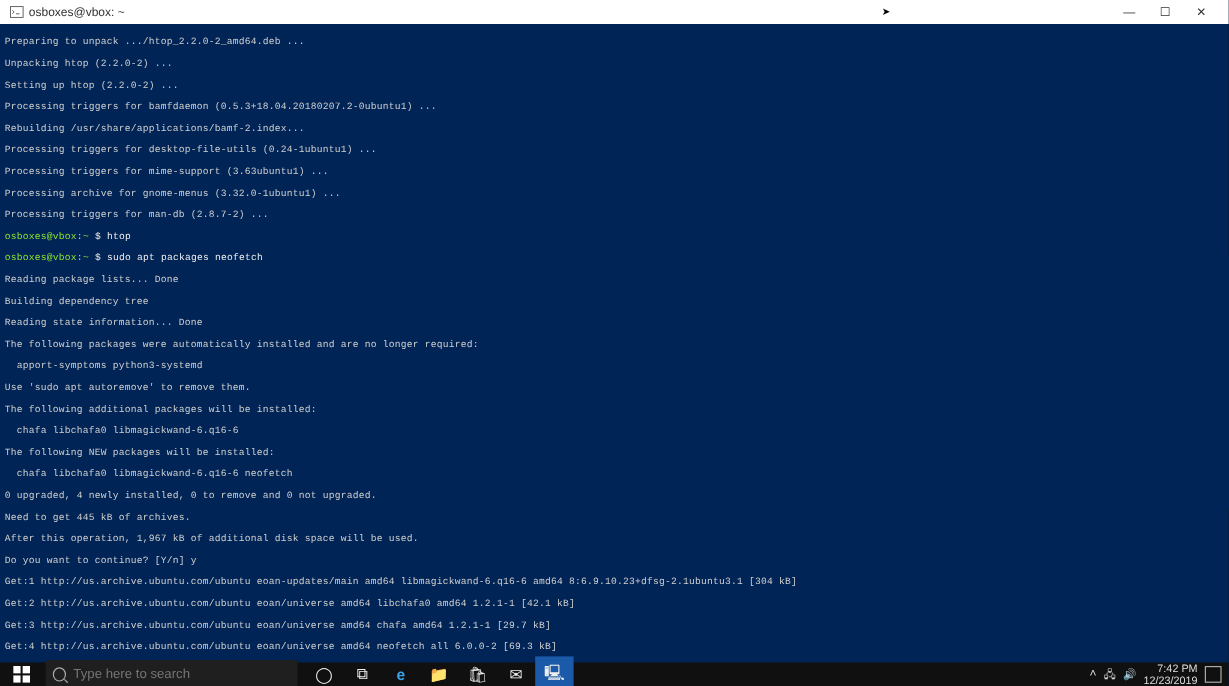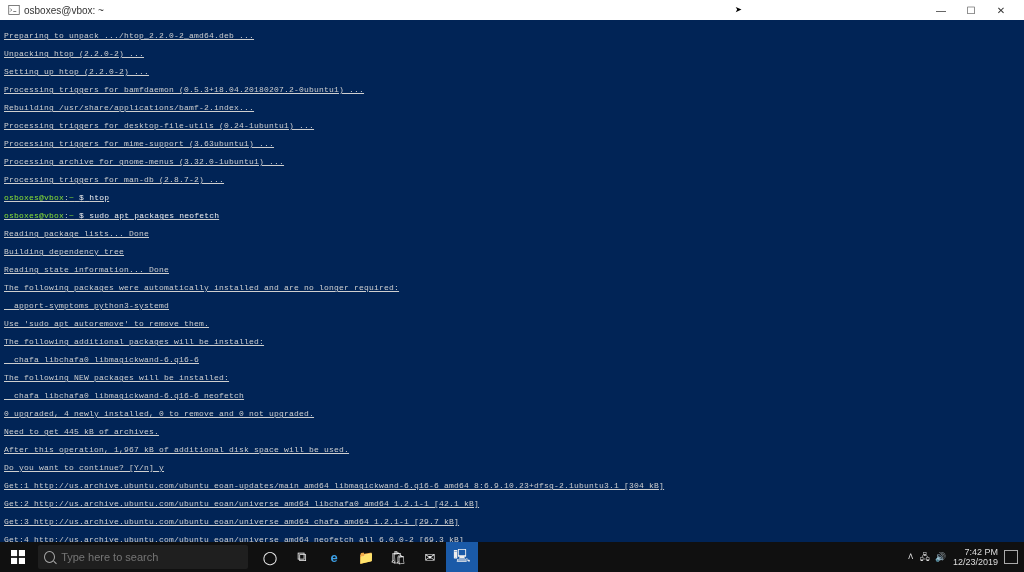--- a/index.html
+++ b/index.html
@@ -12,29 +12,29 @@
   .titlebar .icon { width: 12px; height: 12px; margin-right: 4px; display: inline-flex; align-items: center; justify-content: center; }
   .titlebar .title { flex: 1; }
   .titlebar .win-controls { display: flex; gap: 0; }
   .titlebar .win-btn { width: 30px; height: 20px; display: flex; align-items: center; justify-content: center; font-size: 10px; cursor: pointer; }
   
   
   .cursor-glyph { position: absolute; top: 3px; left: 735px; font-size: 12px; color: #000; pointer-events: none; }
   
   
   .term { flex: 1; background: #012456; color: #ccc; font-size: 8px; line-height: 9px; padding: 2px 4px; overflow: hidden; white-space: pre; letter-spacing: 0.2px; }
-  .term .line { display: block; text-decoration: underline; }
+  .term .line { display: block; }
   .prompt-user { color: #8ae234; }
   .prompt-host { color: #8ae234; margin-top: 32px; }
   .prompt-dollar { color: #eee; }
   .cmd { color: #eee; }
   .txt { color: #cfcfcf; }
   
   
-  .taskbar { position: absolute; bottom: 0; left: 0; right: 0; height: 30px; background: #101010; display: flex; align-items: center; color: #fff; font-family: "Segoe UI", sans-serif; font-size: 11px; }
+  .taskbar { position: absolute; bottom: 0; left: 0; right: 0; height: 20px; background: #101010; display: flex; align-items: center; color: #fff; font-family: "Segoe UI", sans-serif; font-size: 11px; }
   .taskbar .start { width: 36px; height: 30px; display: flex; align-items: center; justify-content: center; }
   .taskbar .start svg { width: 14px; height: 14px; }
   .taskbar .search { display: flex; align-items: center; background: #1f1f1f; border-radius: 2px; height: 24px; width: 210px; margin-left: 2px; padding: 0 6px; gap: 6px; color: #aaa; }
   .taskbar .search .circle { width: 12px; height: 12px; border: 1.2px solid #aaa; border-radius: 50%; position: relative; }
   .taskbar .search .circle::after { content: ""; position: absolute; width: 4px; height: 1.2px; background: #aaa; transform: rotate(45deg); bottom: -1px; right: -3px; }
   .taskbar .search input { background: transparent; border: none; outline: none; color: #ccc; font-size: 11px; width: 100%; }
   .taskbar .task-icons { display: flex; align-items: center; gap: 0; margin-left: 6px; }
   .taskbar .task-icons .tbtn { width: 32px; height: 30px; display: flex; align-items: center; justify-content: center; font-size: 13px; color: #eee; }
   .taskbar .tray { margin-left: auto; display: flex; align-items: center; gap: 6px; padding-right: 6px; color: #ddd; font-size: 9px; line-height: 10px; }
   .taskbar .tray .chev { font-size: 10px; }

